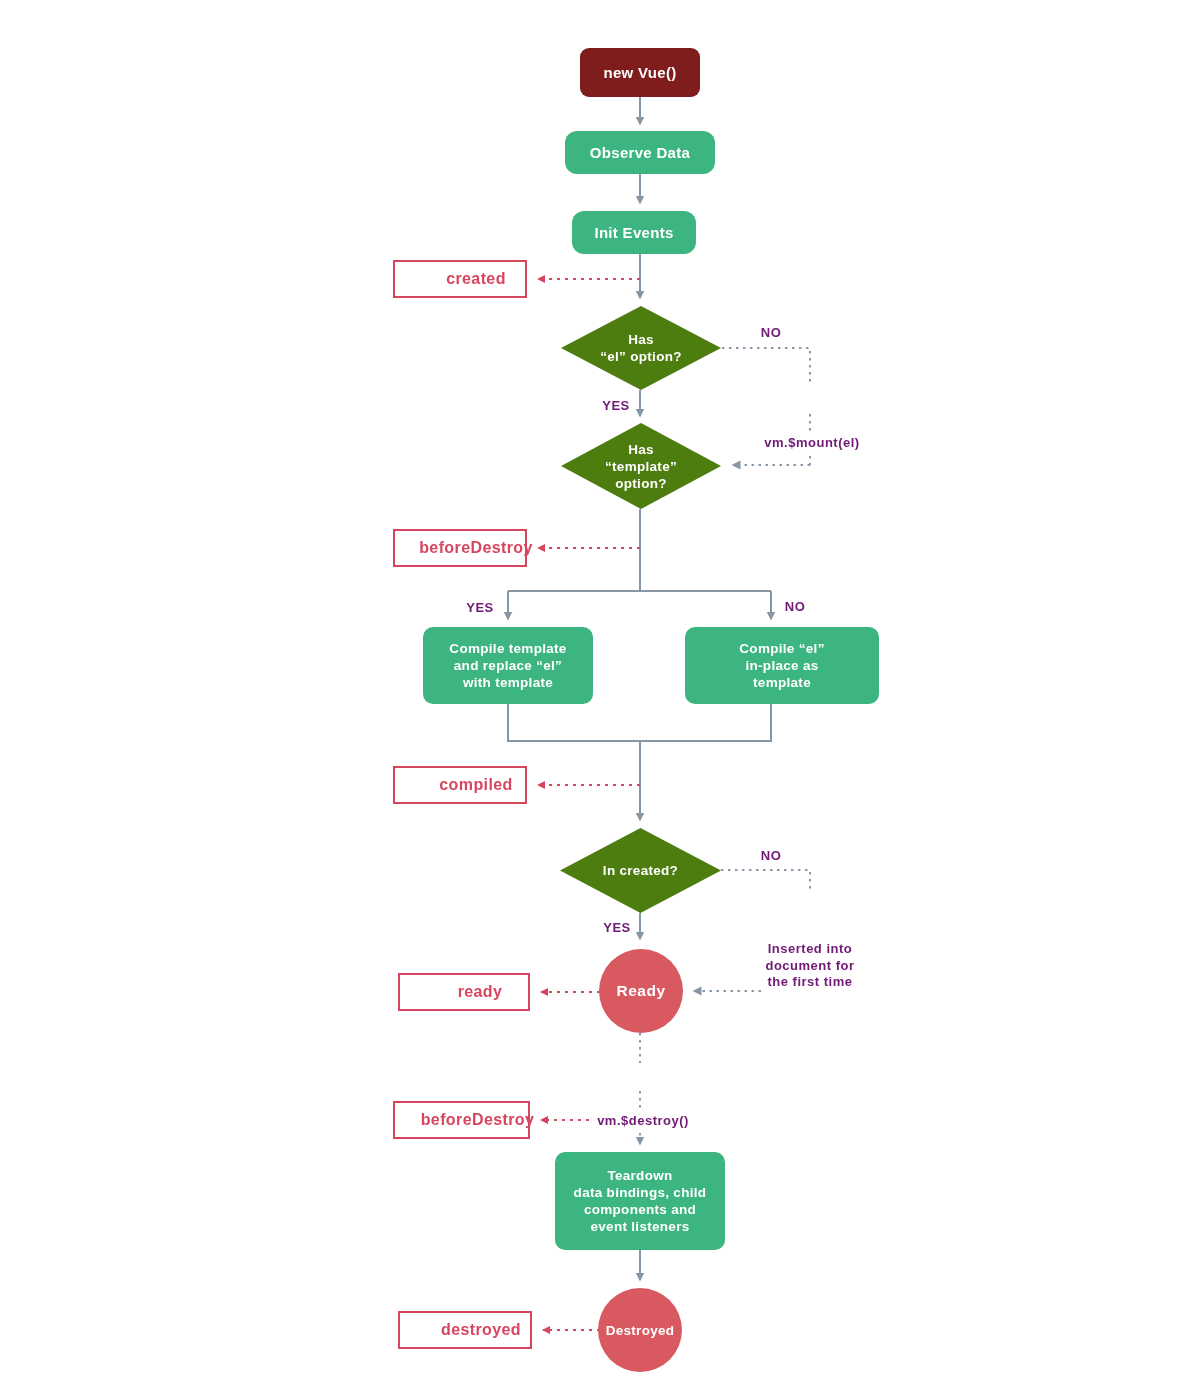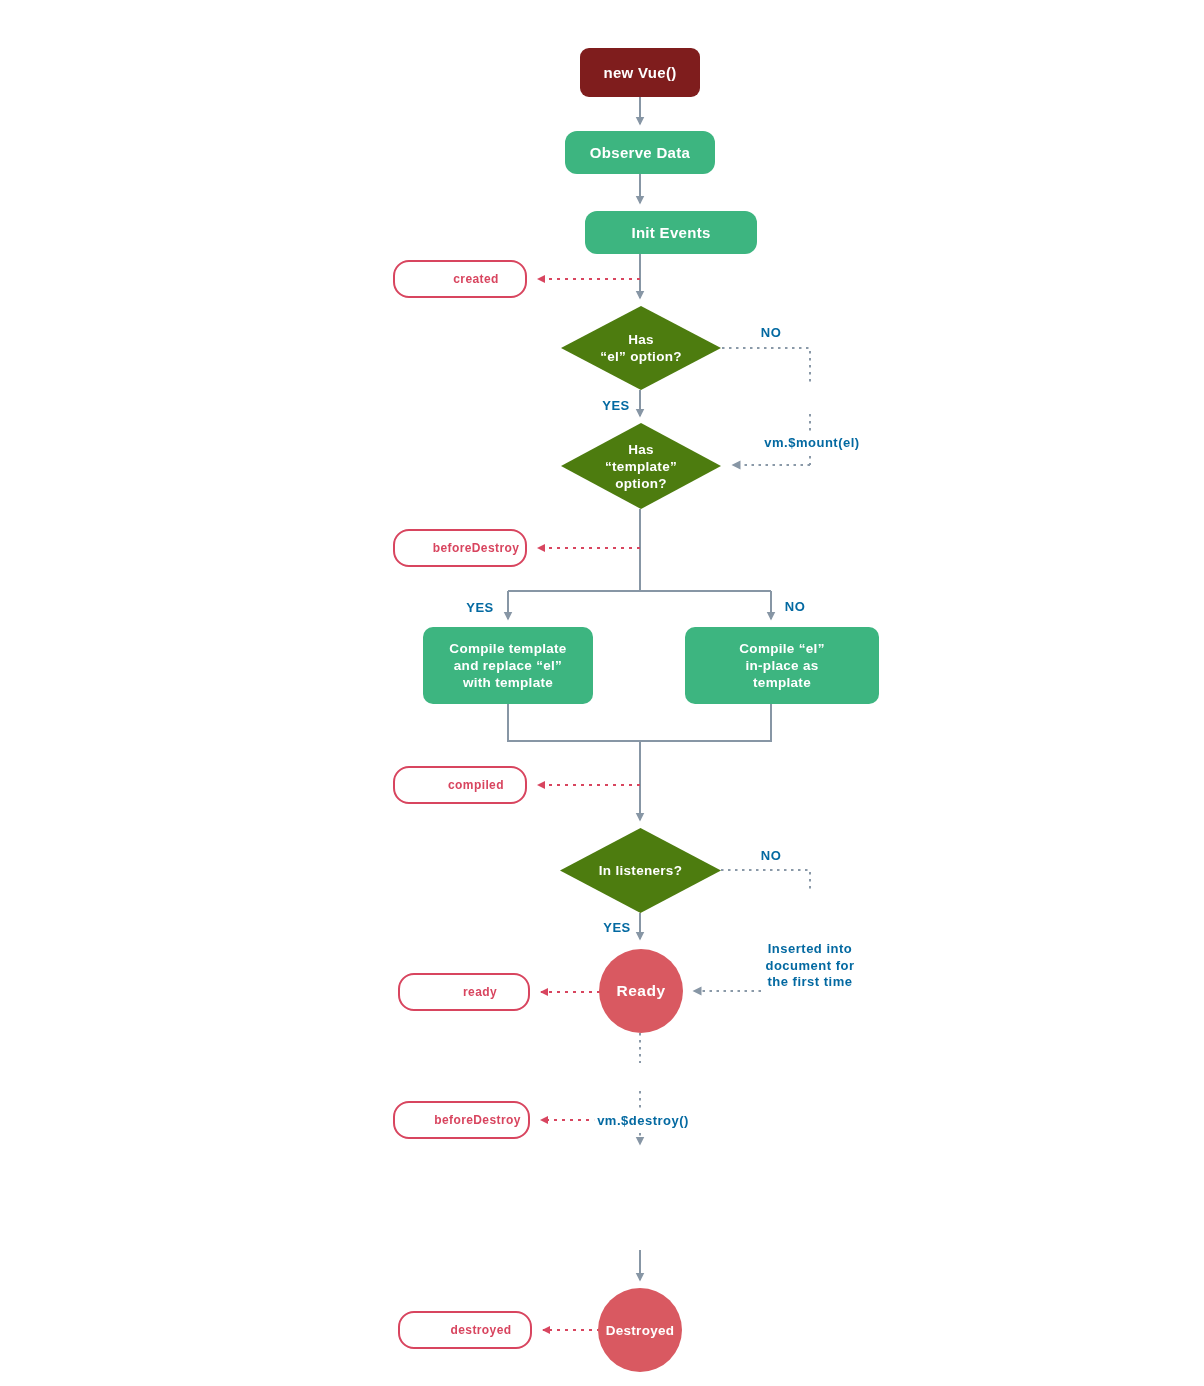--- a/index.html
+++ b/index.html
@@ -49,33 +49,33 @@
   }
   .circle-big   { font-size: 15.5px; letter-spacing: 0.5px; }
   .circle-small { font-size: 13.5px; }
   .hook {
     position: absolute;
     display: flex;
     align-items: center;
     justify-content: center;
     height: 38px;
     border: 2px solid #d8455f;
-    border-radius: 16px;
+    border-radius: 0;
     background: #ffffff;
     color: #d8455f;
-    font-size: 12px;
+    font-size: 16px;
     font-weight: bold;
     letter-spacing: 0.4px;
     box-sizing: border-box;
     padding-left: 32px;
   }
   .edge-label {
     position: absolute;
     transform: translate(-50%, -50%);
-    color: #0369a1;
+    color: #701a75;
     font-size: 13px;
     font-weight: bold;
     letter-spacing: 0.5px;
     text-align: center;
     white-space: pre-line;
     line-height: 16.5px;
   }
   .edge-label.on-wire { background: #ffffff; padding: 1px 3px; margin-top: 44px; }
 </style>
 </head>
@@ -126,41 +126,45 @@
       <path d="M600 992 H541" marker-end="url(#ar)"></path>
       <path d="M637 1120 H541" marker-end="url(#ar)"></path>
       <path d="M600 1330 H543" marker-end="url(#ar)"></path>
     </g>
   </svg>
 
   <div class="node rect rect-dark" style="left:580px; top:48px; width:120px; height:49px;">new Vue()</div>
 
   <div class="node rect rect-green" style="left:565px; top:131px; width:150px; height:43px;">Observe Data</div>
 
-  <div class="node rect rect-green" style="left:585px; top:211px; width:172px; height:43px;">Init Events</div>
+  <div class="node rect rect-green" style="left:572px; top:211px; width:124px; height:43px;">Init Events</div>
 
   <div class="node diamond" style="left:561px; top:306px; width:160px; height:84px;">Has
 “el” option?</div>
 
   <div class="node diamond" style="left:561px; top:423px; width:160px; height:86px;">Has
 “template”
 option?</div>
 
   <div class="node rect-green rect-small node" style="left:423px; top:627px; width:170px; height:77px;">Compile template
 and replace “el”
 with template</div>
 
   <div class="node rect-green rect-small node" style="left:685px; top:627px; width:194px; height:77px;">Compile “el”
 in-place as
 template</div>
 
-  <div class="node diamond" style="left:560px; top:828px; width:161px; height:85px;">In listeners?</div>
+  <div class="node diamond" style="left:560px; top:828px; width:161px; height:85px;">In created?</div>
 
   <div class="node circle circle-big" style="left:599px; top:949px; width:84px; height:84px;">Ready</div>
 
+  <div class="node rect-green rect-small node" style="left:555px; top:1152px; width:170px; height:98px;">Teardown
+data bindings, child
+components and
+event listeners</div>
 
   <div class="node circle circle-small" style="left:598px; top:1288px; width:84px; height:84px;">Destroyed</div>
 
   <div class="hook" style="left:393px; top:260px; width:134px;">created</div>
 
   <div class="hook" style="left:393px; top:529px; width:134px;">beforeDestroy</div>
 
   <div class="hook" style="left:393px; top:766px; width:134px;">compiled</div>
 
   <div class="hook" style="left:398px; top:973px; width:132px;">ready</div>

